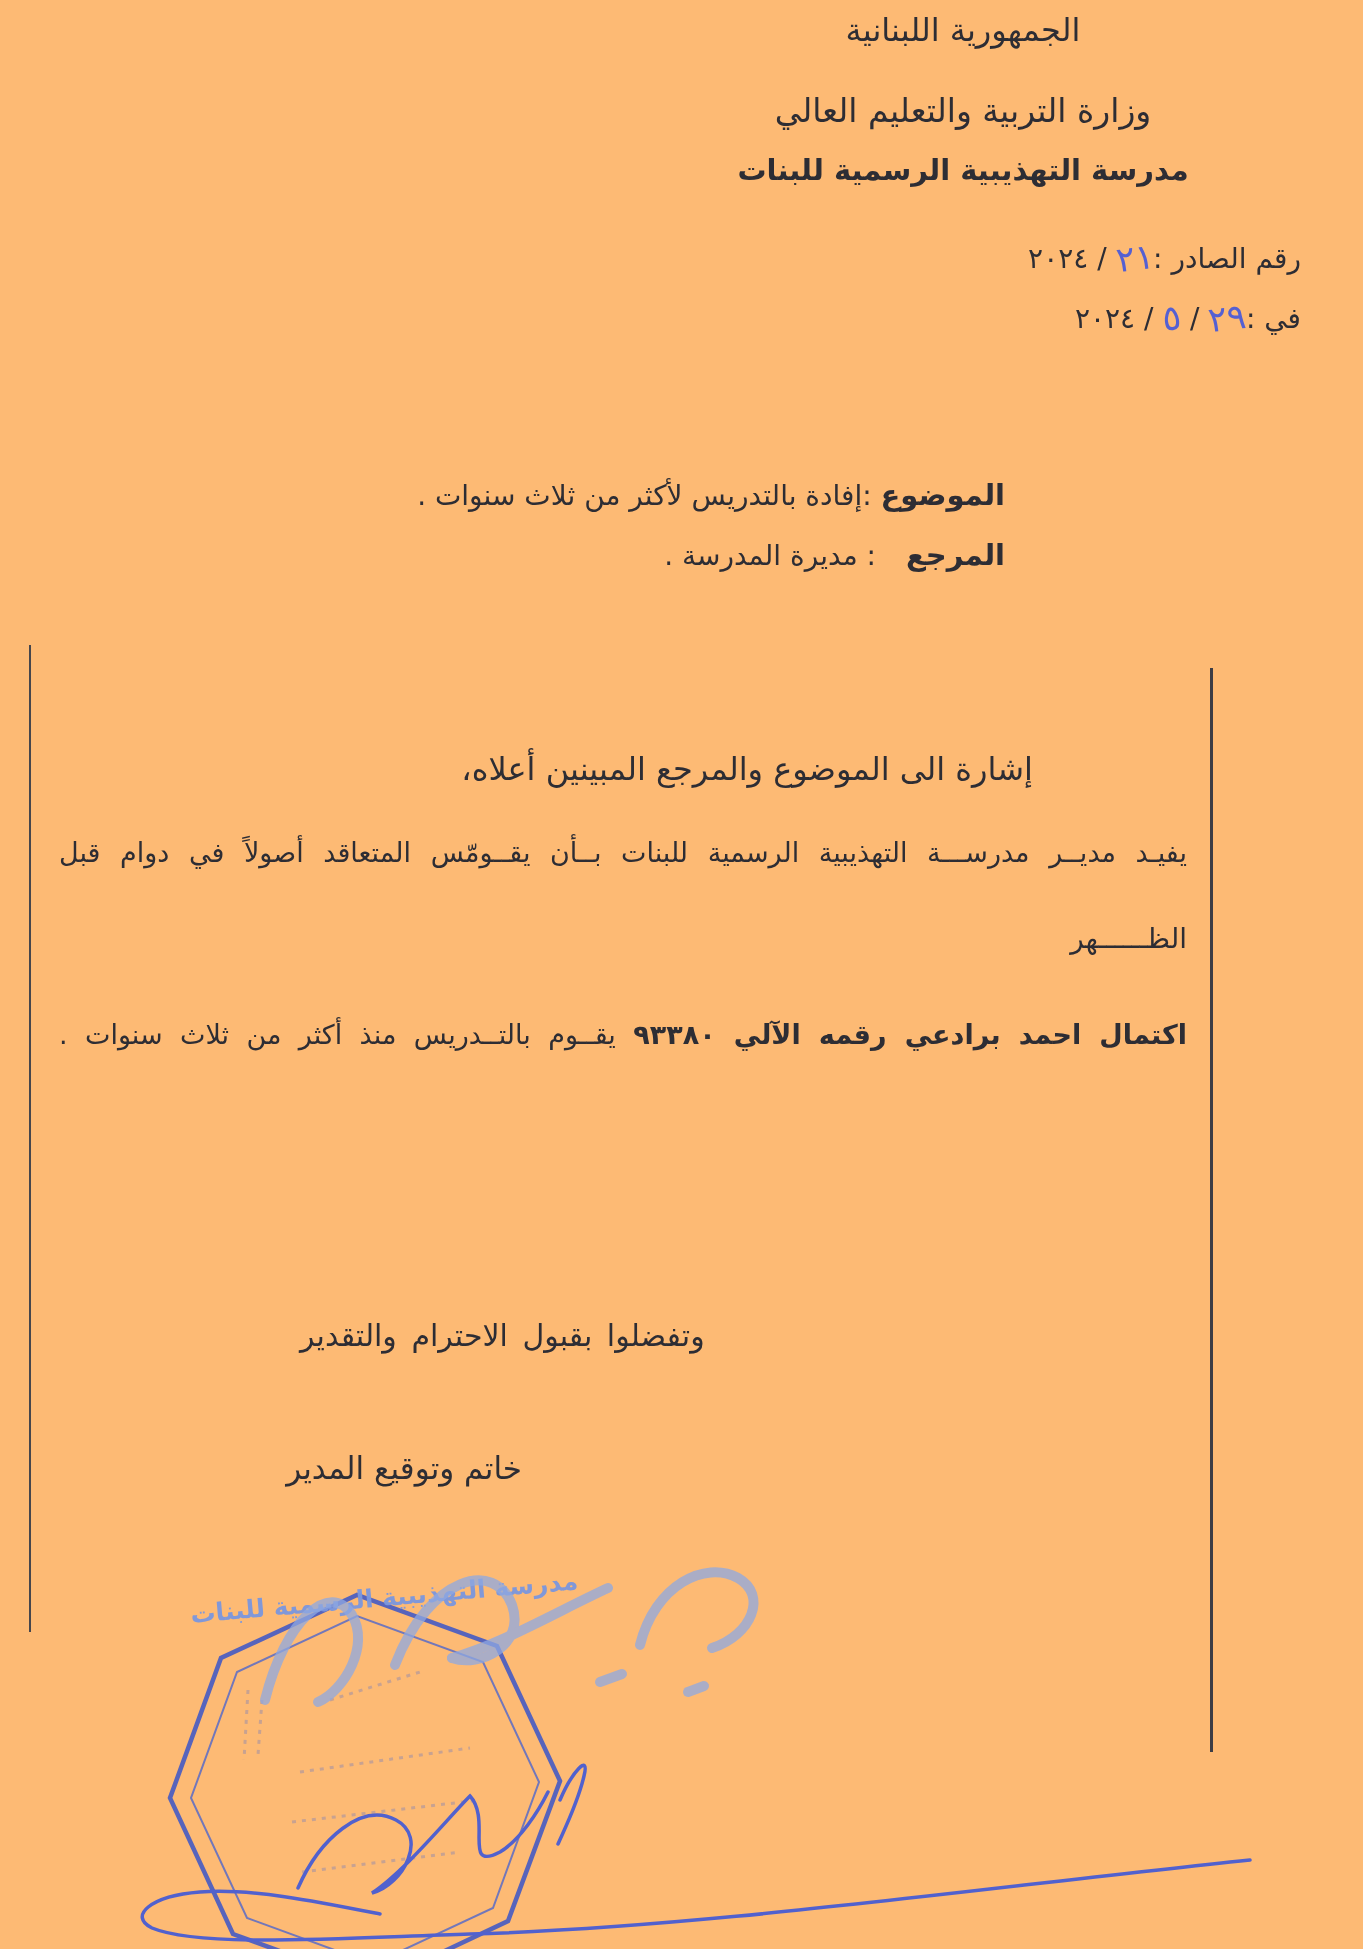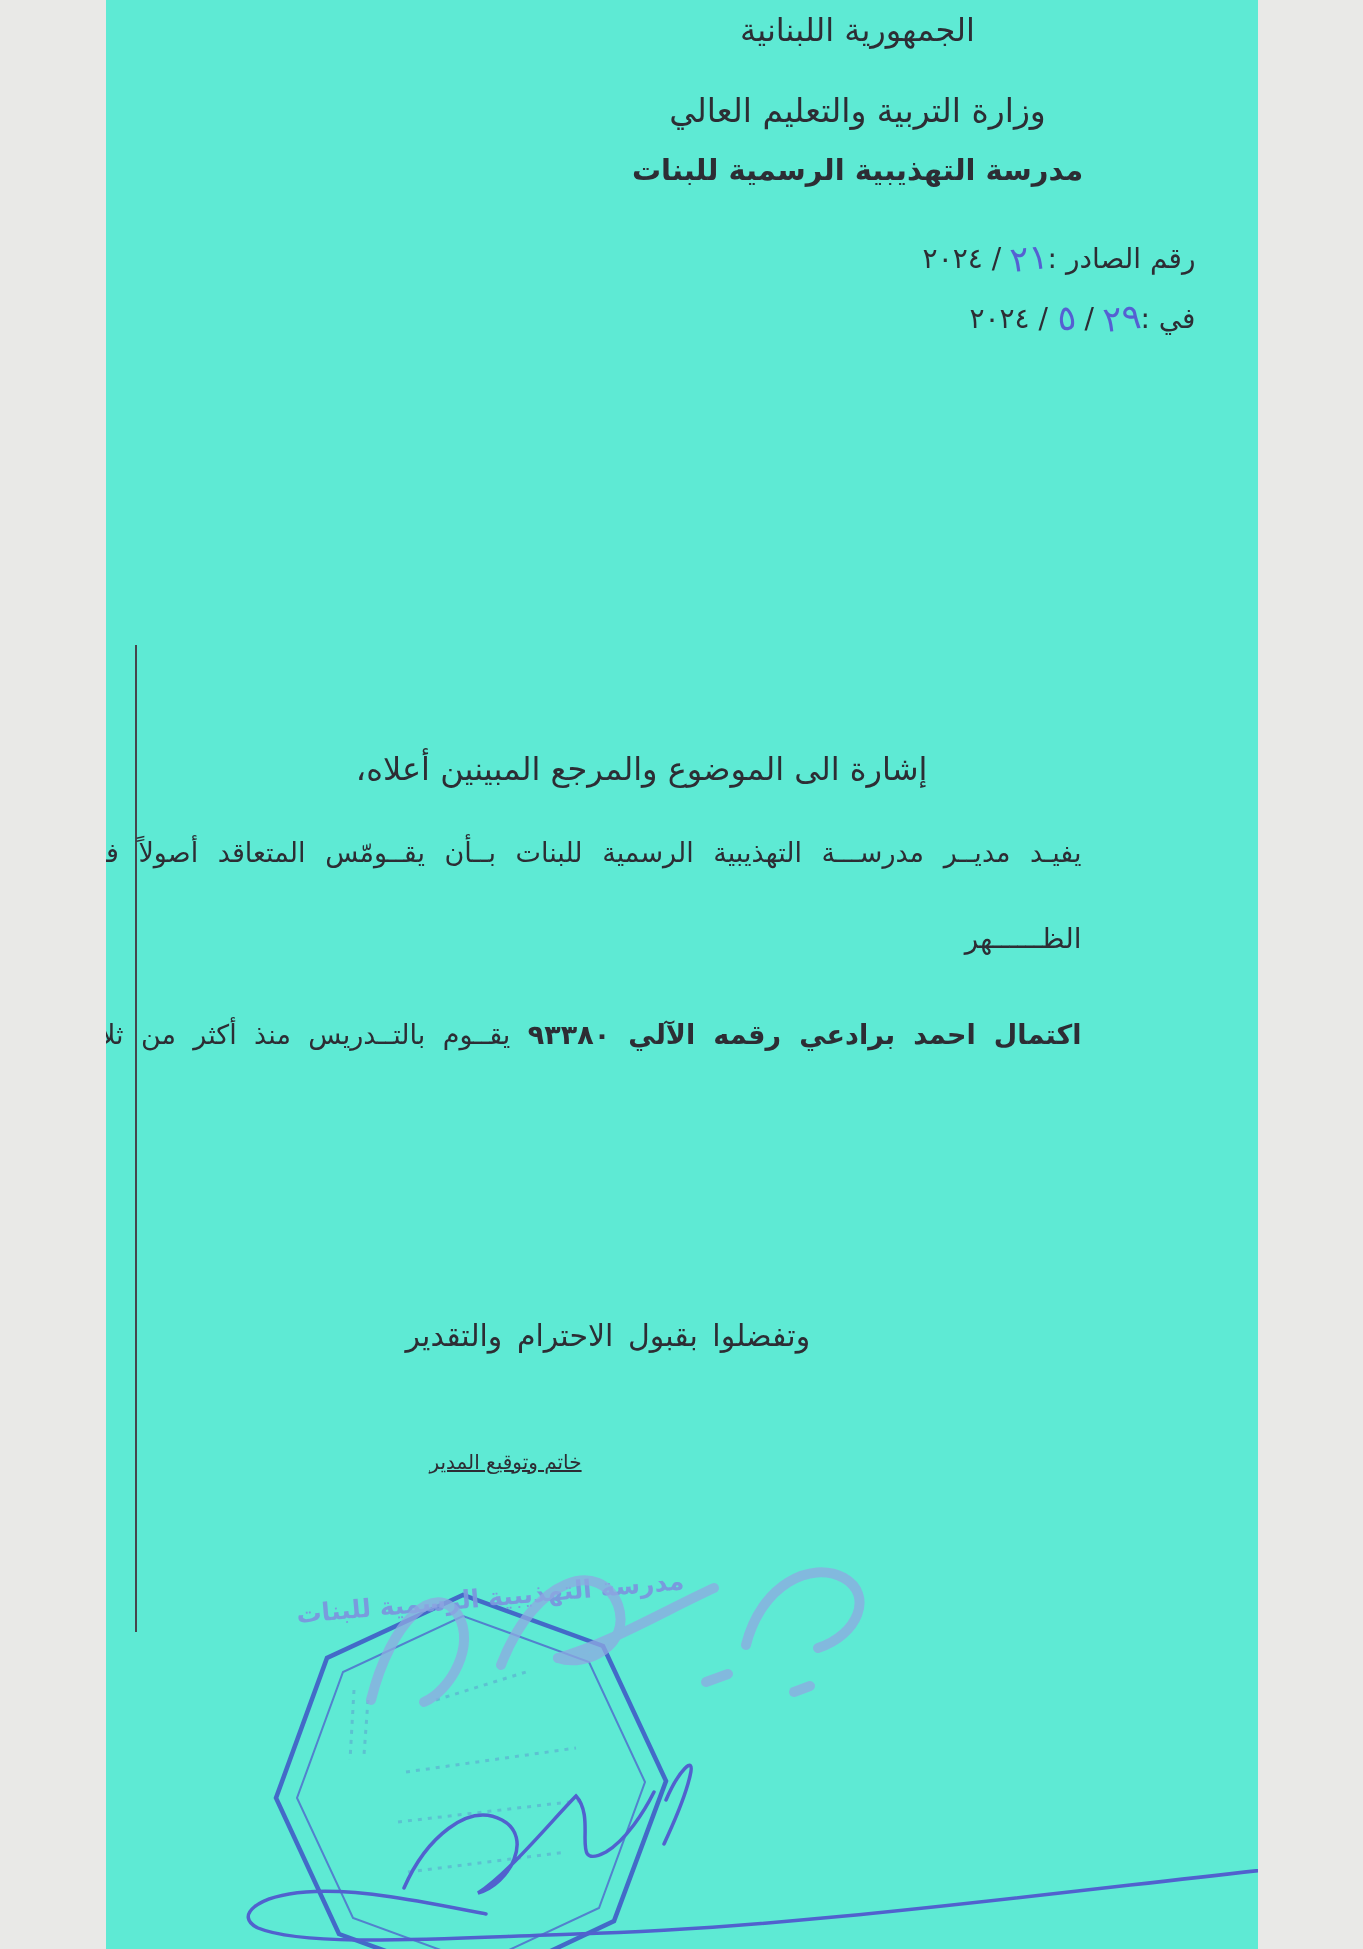--- a/index.html
+++ b/index.html
@@ -1,20 +1,20 @@
 <!DOCTYPE html>
 <html lang="ar" dir="rtl"><head>
 <meta charset="utf-8">
 <style>
   html,body{margin:0;padding:0;background:#e9e9e7;}
   .page{
     position:relative;
-    width:1152px;height:1949px;
+    width:1363px;height:1949px;
     margin:0 auto;
-    background:#5eead4;
+    background:#fdba74;
     overflow:hidden;
     direction:rtl;
     font-family:"DejaVu Sans", sans-serif;
     color:#2d2d34;
   }
   
   .header{position:absolute;top:8px;right:160px;width:480px;text-align:center;}
   .h-line1{font-size:32px;line-height:1.4;}
   .h-line2{font-size:33px;line-height:1.4;margin-top:35px;}
   .h-line3{font-size:29px;line-height:1.4;margin-top:16px;font-weight:bold;}
@@ -39,21 +39,21 @@
   .body-just{
     position:absolute;right:176px;width:1128px;font-size:27px;
     text-align:justify;text-align-last:justify;line-height:1.5;
   }
   .body-line2{top:833px;}
   .body-line3{position:absolute;top:922px;right:176px;font-size:28px;}
   .body-line4{top:1015px;}
   .b{font-weight:bold;}
   
   .closing1{position:absolute;top:1318px;left:300px;width:580px;text-align:left;font-size:30px;word-spacing:5px;}
-  .closing2{position:absolute;top:1450px;left:278px;width:244px;text-align:center;font-size:20px;text-decoration:underline;}
+  .closing2{position:absolute;top:1450px;left:278px;width:244px;text-align:right;font-size:31px;}
   
   .overlay{position:absolute;left:0;top:0;width:1363px;height:1949px;pointer-events:none;}
   .arc-text{font-family:"DejaVu Sans", sans-serif;font-weight:bold;}
 </style>
 </head>
 <body>
 
 <div class="page">
 
   <div class="header">
@@ -64,20 +64,28 @@
 
   <div class="refs">
     <div class="ref-line">
       <span>رقم الصادر :</span><span class="hand">٢١</span><span> / </span><span>٢٠٢٤</span>
     </div>
     <div class="ref-line">
       <span>في :</span><span class="hand">٢٩</span><span> / </span><span class="hand">٥</span><span> / </span><span>٢٠٢٤</span>
     </div>
   </div>
 
+  <div class="subject">
+    <div class="subj-row">
+      <span class="lbl">الموضوع</span><span> :إفادة بالتدريس لأكثر من ثلاث سنوات .</span>
+    </div>
+    <div class="subj-row">
+      <span class="lbl">المرجع</span><span class="ref-val">: مديرة المدرسة .</span>
+    </div>
+  </div>
 
   <div class="rule rule-left"></div>
   <div class="rule rule-right"></div>
 
   <div class="body-line1">إشارة الى الموضوع والمرجع المبينين أعلاه،</div>
   <div class="body-just body-line2">يفيـد مديــر مدرســـة التهذيبية الرسمية للبنات بــأن يقــومّس المتعاقد أصولاً في دوام قبل</div>
   <div class="body-line3">الظــــــهر</div>
   <div class="body-just body-line4">
     <span class="b">اكتمال احمد برادعي رقمه الآلي ٩٣٣٨٠</span>
     <span>يقــوم بالتــدريس منذ أكثر من ثلاث سنوات</span>

